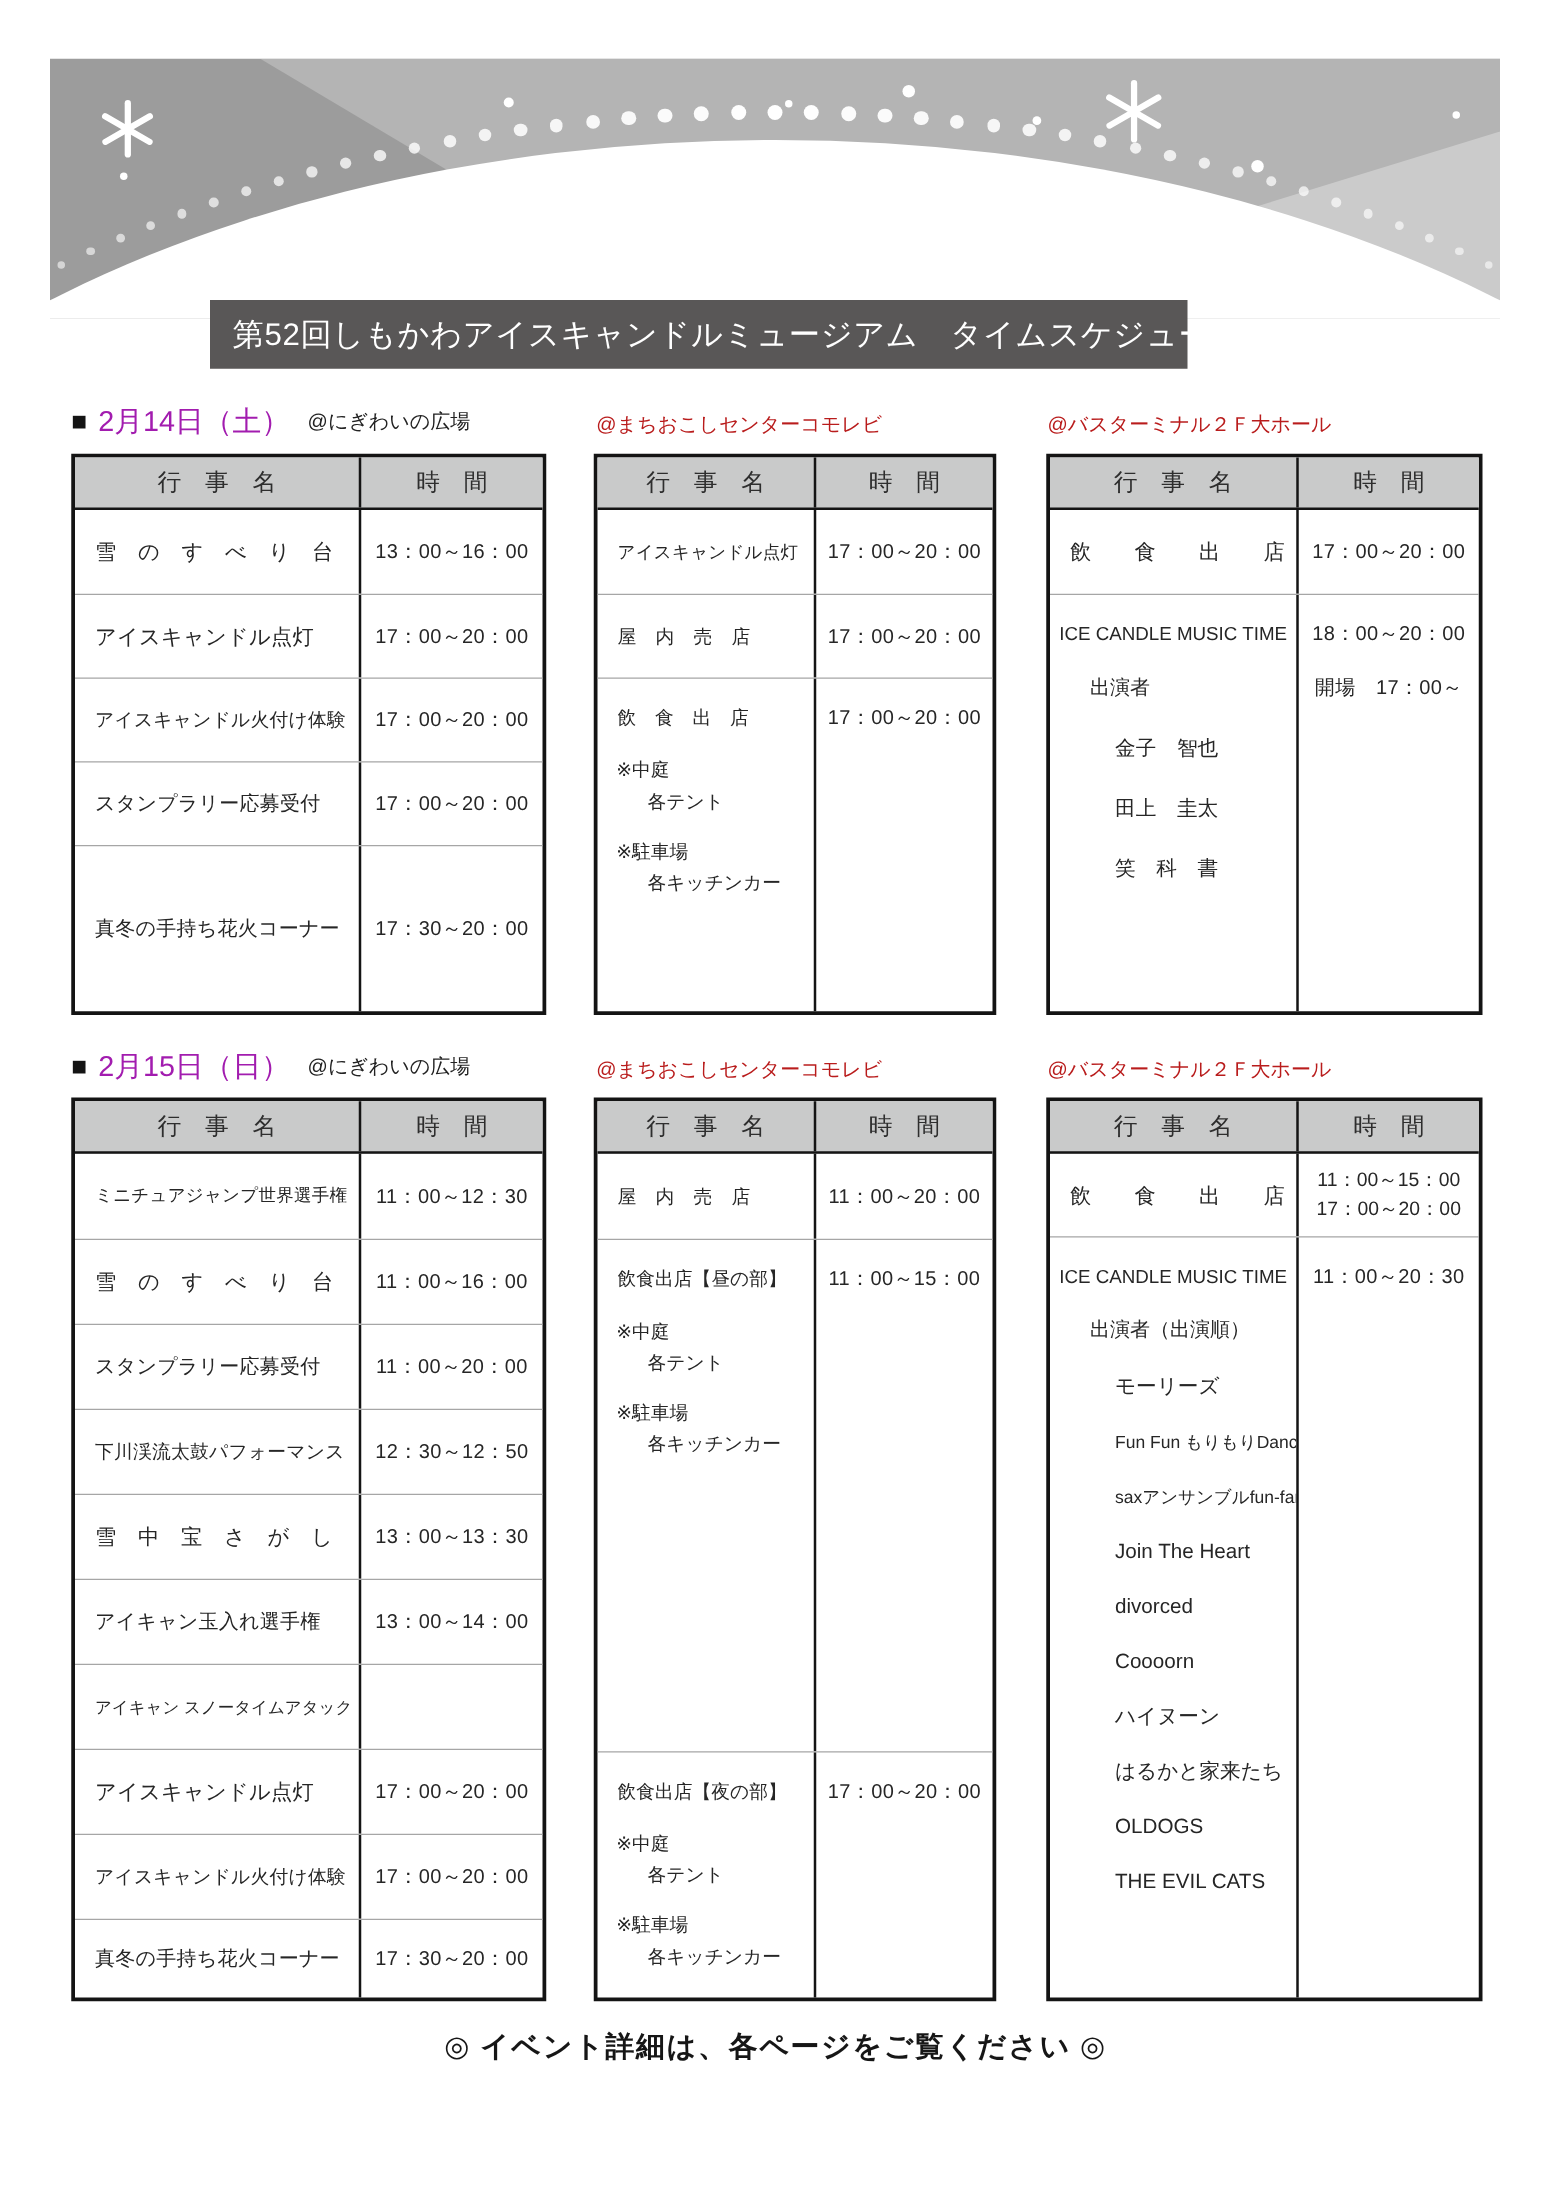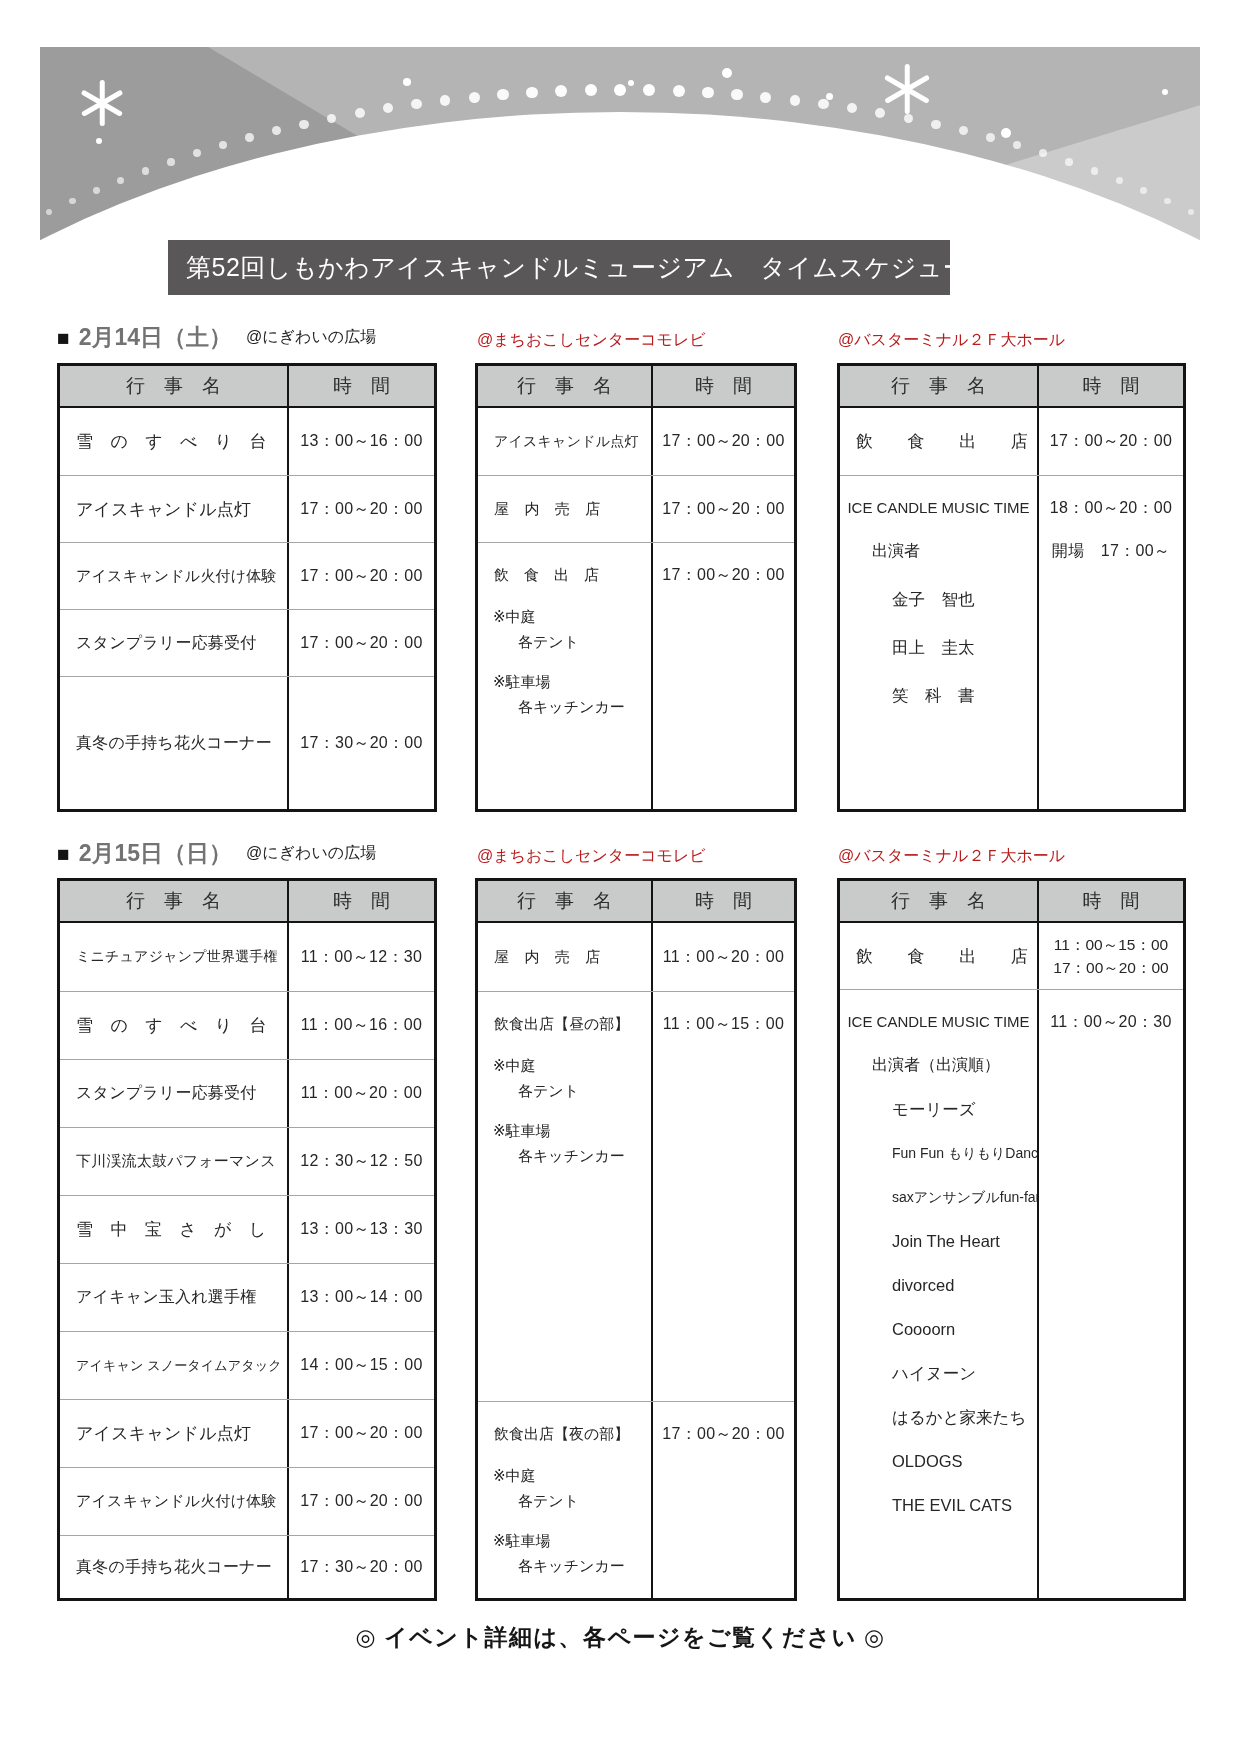--- a/index.html
+++ b/index.html
@@ -22,21 +22,21 @@
   .snow i:nth-child(3){transform:translateX(-50%) rotate(120deg)}
 
   
   .titlebar{position:absolute;left:168px;top:240px;width:782px;height:55px;background:#595757;color:#ffffff;
             display:flex;align-items:center;padding-left:18px;box-sizing:border-box;
             font-size:25px;font-weight:500;letter-spacing:.5px;white-space:nowrap}
 
   
   .sec-h{position:absolute;display:flex;align-items:center;white-space:nowrap}
   .sec-h .mk{font-size:21px;color:#141414;margin-right:9px;line-height:1}
-  .sec-h .dt{font-size:23px;font-weight:700;color:#737373}
+  .sec-h .dt{font-size:23px;font-weight:400;color:#a21caf}
   .sec-h .vn{font-size:16px;margin-left:14px;color:#222}
   .vlabel{position:absolute;font-size:16px;color:#b91c1c;white-space:nowrap}
 
   
   .tbl{position:absolute;border:3px solid #141414;background:#fff;box-sizing:border-box;
        display:flex;flex-direction:column;color:#262626}
   .thead{flex:0 0 40px;display:flex;background:#c9caca;border-bottom:2px solid #141414}
   .thead>div{display:flex;align-items:center;justify-content:center;font-size:19px;color:#2e2e2e;white-space:nowrap}
   .ncw{border-right:2px solid #141414;box-sizing:border-box}
   .tL .ncw{width:229px}
@@ -269,21 +269,20 @@
   <div class="trow" style="height:68px">
     <div class="ncw rn">雪　中　宝　さ　が　し</div>
     <div class="rt">13：00～13：30</div>
   </div>
   <div class="trow" style="height:68px">
     <div class="ncw rn sz16">アイキャン玉入れ選手権</div>
     <div class="rt">13：00～14：00</div>
   </div>
   <div class="trow" style="height:68px">
     <div class="ncw rn sz13">アイキャン スノータイムアタック</div>
-    <div class="rt">14：00～15：00</div>
   </div>
   <div class="trow" style="height:68px">
     <div class="ncw rn">アイスキャンドル点灯</div>
     <div class="rt">17：00～20：00</div>
   </div>
   <div class="trow" style="height:68px">
     <div class="ncw rn sz15">アイスキャンドル火付け体験</div>
     <div class="rt">17：00～20：00</div>
   </div>
   <div class="trow" style="flex:1">

